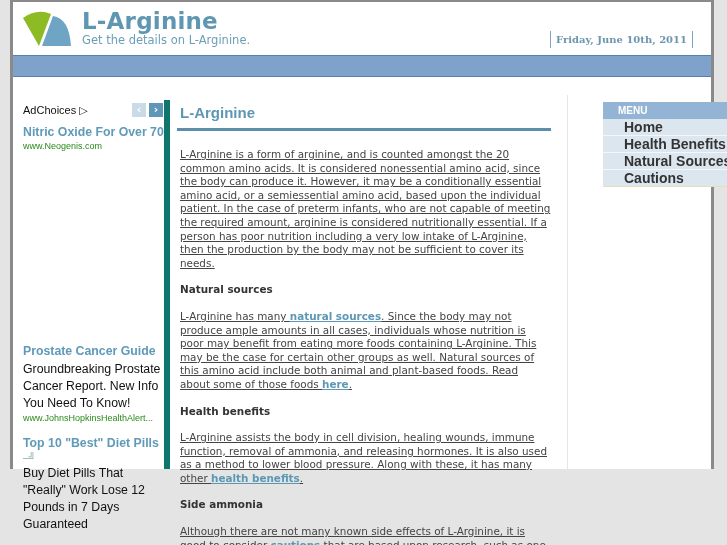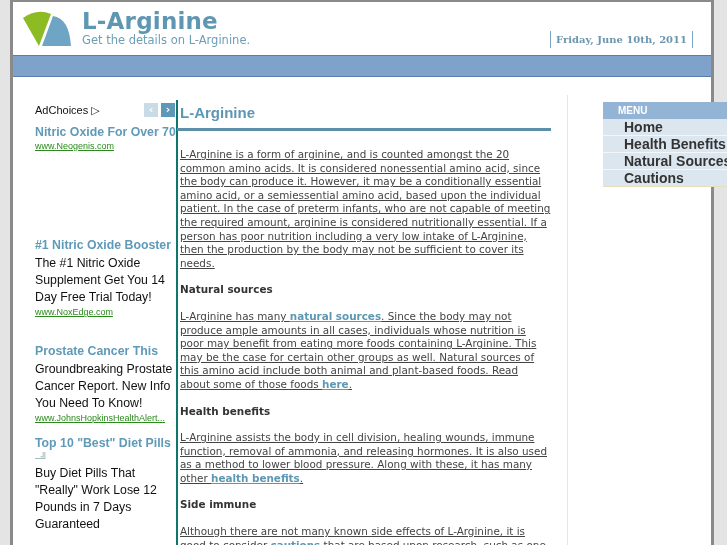--- a/index.html
+++ b/index.html
@@ -3,21 +3,21 @@
 <meta charset="utf-8">
 <style>
   html, body { margin:0; padding:0; }
   body {
     width:727px; height:545px; overflow:hidden;
     background:#e4e4e4;
     font-family:"DejaVu Sans", sans-serif;
     position:relative;
   }
   .page {
-    position:absolute; left:10px; top:0; width:704px; height:545px;
+    position:absolute; left:10px; top:0; width:704px; height:469px;
     background:#ffffff;
     border-left:3px solid #8a8a8a;
     border-right:3px solid #8a8a8a;
     box-sizing:border-box;
   }
   .page-top { position:absolute; left:0; right:0; top:0; height:2px; background:#8a8a8a; }
   
   .logo { position:absolute; left:8px; top:10px; width:52px; height:38px; }
   .site-title {
     position:absolute; left:69px; top:8px;
@@ -34,38 +34,38 @@
     padding:0 5px; font-family:"DejaVu Serif", serif; font-weight:bold;
     font-size:10px; color:#6c96ad; line-height:17px;
   }
   .navbar {
     position:absolute; left:0; right:0; top:55px; height:20px;
     background:#7ea2ca;
     border-top:1px solid #5a7cae; border-bottom:1px solid #5a7cae;
   }
   
   .ads {
-    position:absolute; left:20px; top:100px; width:143px; bottom:0;
-    border-right:2px solid #0f766e;
+    position:absolute; left:8px; top:100px; width:143px; bottom:0;
+    border-right:6px solid #0f766e;
   }
   .adchoices {
     position:absolute; left:2px; top:4px; font-family:"Liberation Sans", sans-serif;
     font-size:11px; color:#111;
   }
   .ad-arrows { position:absolute; right:1px; top:3px; display:flex; gap:3px; }
   .ad-arrow {
     width:14px; height:14px; color:#fff; font-size:11px; line-height:14px;
     text-align:center; font-weight:bold; font-family:"DejaVu Sans", sans-serif;
   }
   .ad-arrow.prev { background:#c8dbe6; }
   .ad-arrow.next { background:#5f97b9; }
   .ad { position:absolute; left:2px; width:142px; font-family:"Liberation Sans", sans-serif; }
   .ad-title { font-size:12.3px; font-weight:bold; color:#5f9ab8; line-height:16px; white-space:nowrap; }
   .ad-body { font-size:12.3px; color:#111; line-height:17px; margin-top:2px; }
-  .ad-url { font-size:9px; color:#2b8a1c; line-height:13px; white-space:nowrap; overflow:hidden;text-decoration:underline; }
+  .ad-url { font-size:9px; color:#2b8a1c; line-height:13px; white-space:nowrap; overflow:hidden; }
   .cart-icon { font-size:10px; color:#8aa; line-height:14px; }
   
   .main { position:absolute; left:164px; top:100px; width:374px; }
   .main-title { font-family:"Liberation Sans", sans-serif; font-weight:bold; font-size:15px; color:#5c97b3; margin:4px 0 0 3px; }
   .title-rule { height:3px; background:#5d8faa; margin-top:7px; }
   .content { font-size:10.4px; color:#444; line-height:13.6px; margin:17px 0 0 3px; }
   .content p { margin:0 0 13px 0;text-decoration:underline; }
   .content h3 { font-size:10.4px; font-weight:bold; color:#333; margin:0 0 13px 0; }
   .content a { color:#5c97b3; font-weight:bold; text-decoration:underline; }
   
@@ -105,28 +105,23 @@
     <div class="ad-arrows">
       <div class="ad-arrow prev">‹</div>
       <div class="ad-arrow next">›</div>
     </div>
 
     <div class="ad" style="top:24px;">
       <div class="ad-title">Nitric Oxide For Over 70</div>
       <div class="ad-url">www.Neogenis.com</div>
     </div>
 
-    <div class="ad" style="top:137px;">
-      <div class="ad-title">#1 Nitric Oxide Booster</div>
-      <div class="ad-body">The #1 Nitric Oxide Supplement Get You 14 Day Free Trial Today!</div>
-      <div class="ad-url">www.NoxEdge.com</div>
-    </div>
 
     <div class="ad" style="top:243px;">
-      <div class="ad-title">Prostate Cancer This</div>
+      <div class="ad-title">Prostate Cancer Guide</div>
       <div class="ad-body">Groundbreaking Prostate Cancer Report. New Info You Need To Know!</div>
       <div class="ad-url">www.JohnsHopkinsHealthAlert...</div>
     </div>
 
     <div class="ad" style="top:335px;">
       <div class="ad-title">Top 10 "Best" Diet Pills</div>
       <div class="cart-icon">–╝</div>
       <div class="ad-body" style="margin-top:0">Buy Diet Pills That "Really" Work Lose 12 Pounds in 7 Days Guaranteed</div>
     </div>
   </div>
@@ -136,21 +131,21 @@
     <div class="title-rule"></div>
     <div class="content">
       <p>L-Arginine is a form of arginine, and is counted amongst the 20 common amino acids. It is considered nonessential amino acid, since the body can produce it. However, it may be a conditionally essential amino acid, or a semiessential amino acid, based upon the individual patient. In the case of preterm infants, who are not capable of meeting the required amount, arginine is considered nutritionally essential. If a person has poor nutrition including a very low intake of L-Arginine, then the production by the body may not be sufficient to cover its needs.</p>
 
       <h3>Natural sources</h3>
       <p><span>L-Arginine has many </span><a>natural sources</a><span>. Since the body may not produce ample amounts in all cases, individuals whose nutrition is poor may benefit from eating more foods containing L-Arginine. This may be the case for certain other groups as well. Natural sources of this amino acid include both animal and plant-based foods. Read about some of those foods </span><a>here</a><span>.</span></p>
 
       <h3>Health benefits</h3>
       <p><span>L-Arginine assists the body in cell division, healing wounds, immune function, removal of ammonia, and releasing hormones. It is also used as a method to lower blood pressure. Along with these, it has many other </span><a>health benefits</a><span>.</span></p>
 
-      <h3>Side immune</h3>
+      <h3>Side ammonia</h3>
       <p><span>Although there are not many known side effects of L-Arginine, it is good to consider </span><a>cautions</a><span> that are based upon research, such as one known clinical trial. Patients may not want to take L-Arginine supplements after a heart attack, as a clinical trial noted that more patients taking the supplements died than those who took the placebo.</span></p>
     </div>
   </div>
 
   <div class="menu-rule"></div>
   <div class="menu">
     <div class="menu-head">MENU</div>
     <div class="menu-item">Home</div>
     <div class="menu-item">Health Benefits</div>
     <div class="menu-item">Natural Sources</div>

